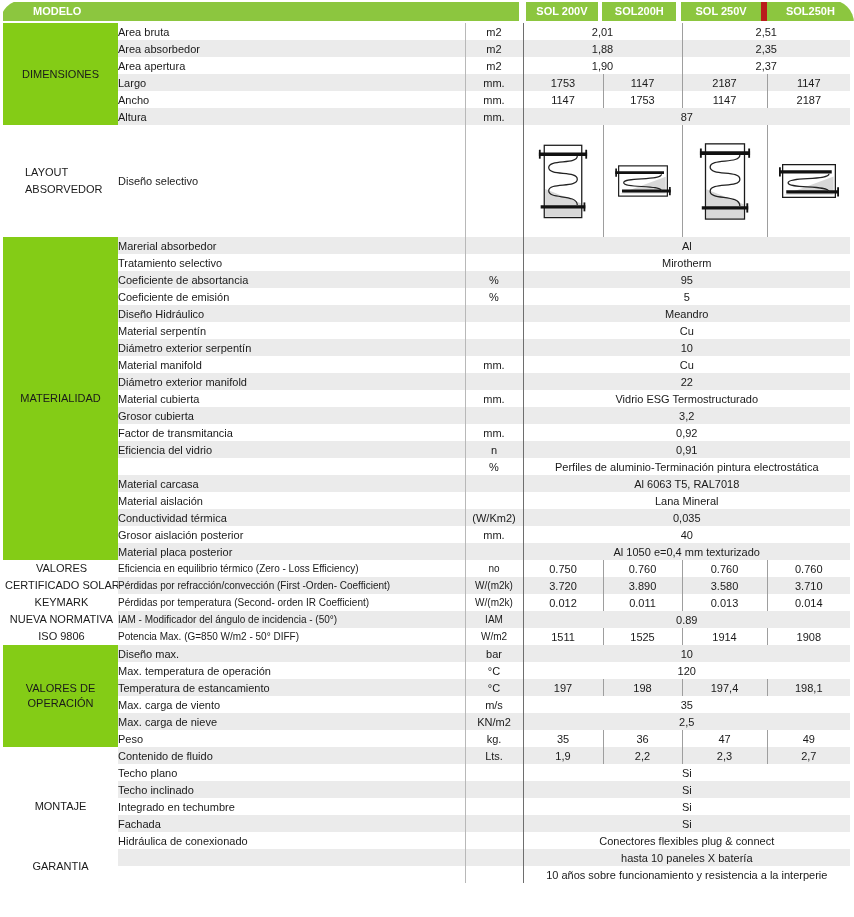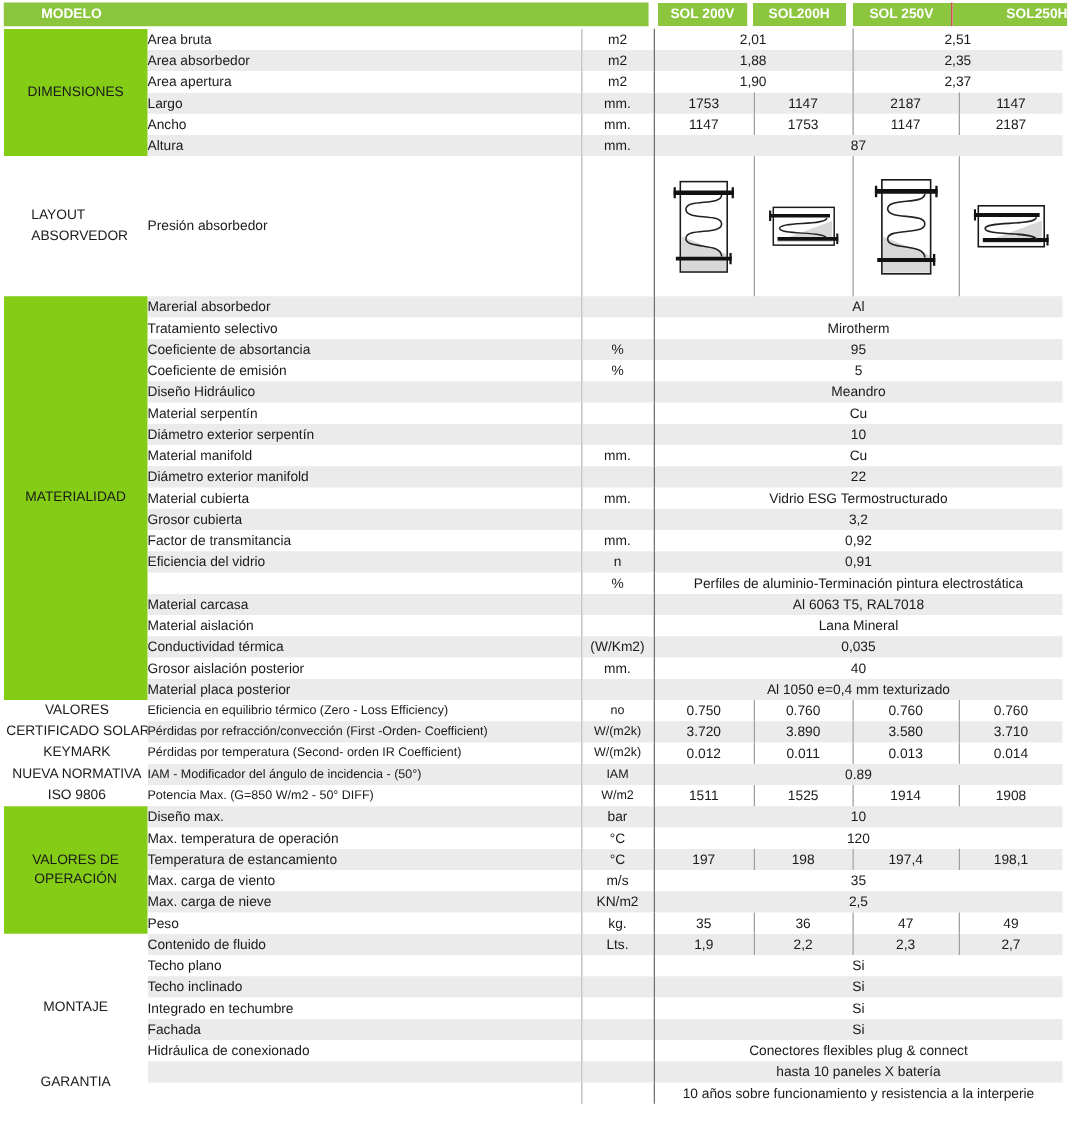--- a/index.html
+++ b/index.html
@@ -1,35 +1,35 @@
 <!DOCTYPE html>
 <html><head>
 <meta charset="utf-8">
 <style>
   html,body{margin:0;padding:0;background:#fff;}
   *{box-sizing:border-box;}
   .page{
     width:854px;height:917px;background:#ffffff;overflow:hidden;
     padding:2px 0 0 3px;position:relative;
-    font-family:"Liberation Sans",sans-serif;font-size:11px;color:#1a1a1a;
+    font-family:"Liberation Sans",sans-serif;font-size:11px;color:#1a1a1a;border-radius:23px;
   }
   
   .hdr-row{display:flex;height:19px;margin-bottom:2px;}
   .hdr-left{
     width:520px;height:19px;background:#8CC63F;color:#fff;font-weight:bold;
     line-height:19px;padding-left:30px;font-size:11px;
   }
   .hdr-cell{
     height:19px;background:#8CC63F;background-clip:padding-box;color:#fff;font-weight:bold;
     line-height:19px;text-align:center;font-size:11px;
   }
   .hc1{width:80px;border-left:7px solid #fff;}
   .hc2{width:79px;border-left:4px solid #fff;}
   .hc3{width:85px;border-left:5px solid #fff;}
-  .hc4{width:94px;border-left:1px solid #b91c1c;text-align:right;}
+  .hc4{width:94px;border-left:6px solid #b91c1c;}
   
   table.spec{border-collapse:collapse;table-layout:fixed;width:847px;}
   table.spec td{height:17px;padding:0;font-size:11px;vertical-align:middle;overflow:hidden;}
   td.lbl{padding-left:18px;text-align:left;white-space:nowrap;border-right:1px solid #b8b8b8;}
   td.lbl.small{font-size:10px;}
   td.unit{text-align:center;border-right:1px solid #6e6e6e;}
   td.unit.small{font-size:10px;}
   td.val{text-align:center;white-space:nowrap;}
   td.val.sep{border-left:1px solid #9e9e9e;}
   tr.stripe td.lbl, tr.stripe td.unit, tr.stripe td.val{background:#ebebeb;}
@@ -105,21 +105,21 @@
         <tr class="stripe">
           <td class="lbl">Altura</td>
           <td class="unit">mm.</td>
           <td class="val" colspan="4">87</td>
         </tr>
         <tr class="layout-row">
           <td rowspan="1" class="sec white left">
             <div>LAYOUT</div>
             <div>ABSORVEDOR</div>
           </td>
-          <td class="lbl">Presión absorbedor</td>
+          <td class="lbl">Diseño selectivo</td>
           <td class="unit"></td>
           <td class="val">
             <svg width="50" height="78" viewBox="0 0 56 86">
     <polygon points="8,83 8,52 48,68 48,83" fill="#d8d8d8"></polygon>
     <rect x="7" y="3" width="42" height="81" fill="none" stroke="#1a1a1a" stroke-width="1.4"></rect>
     <line x1="1" y1="13" x2="55" y2="13" stroke="#111" stroke-width="4"></line>
     <line x1="2" y1="8" x2="2" y2="18" stroke="#111" stroke-width="2"></line>
     <line x1="54" y1="8" x2="54" y2="18" stroke="#111" stroke-width="2"></line>
     <line x1="3" y1="72" x2="53" y2="72" stroke="#111" stroke-width="3.5"></line>
     <line x1="52" y1="67" x2="52" y2="77" stroke="#111" stroke-width="2"></line>

